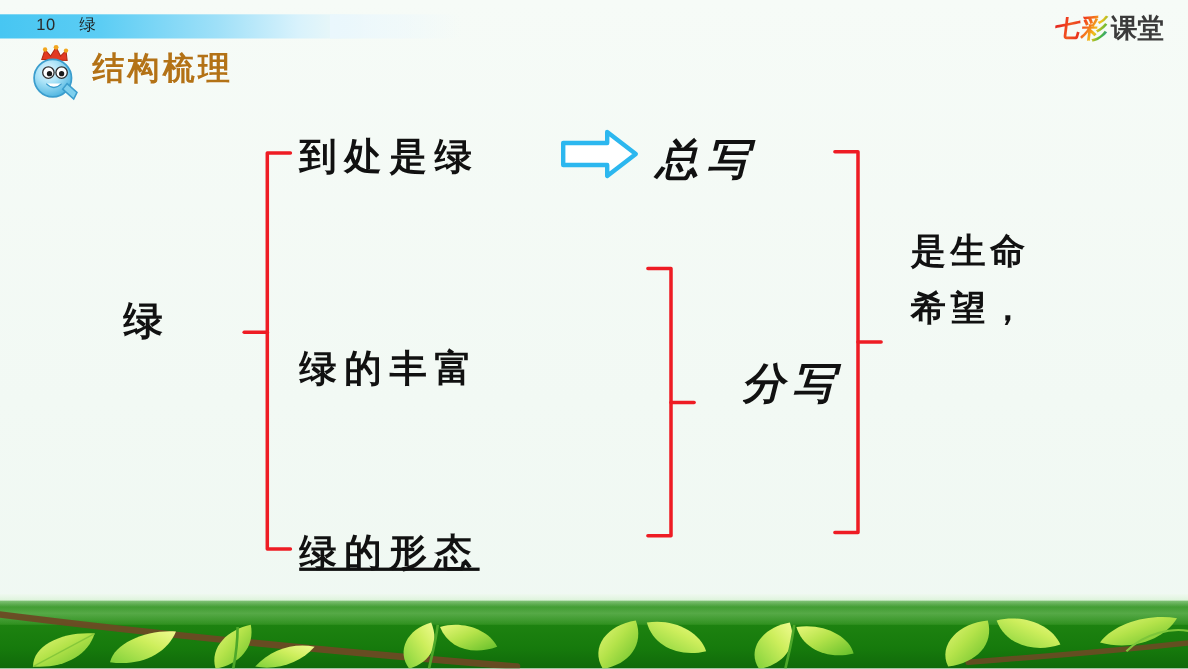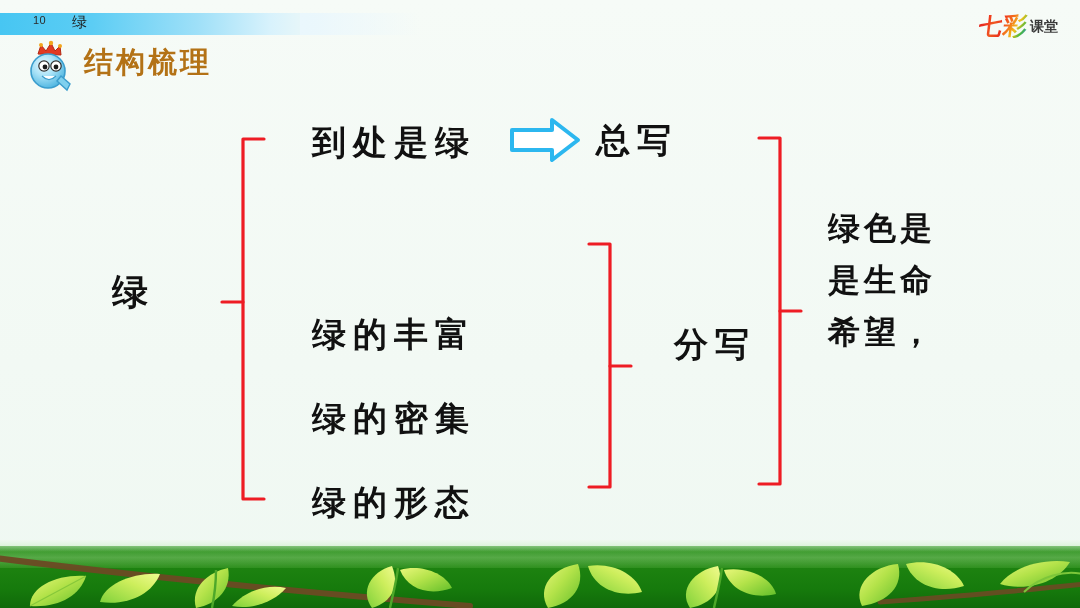--- a/index.html
+++ b/index.html
@@ -27,21 +27,21 @@
   }
   .header-bar-fade {
     position: absolute;
     left: 300px; top: 13px;
     width: 120px; height: 22px;
     background: linear-gradient(90deg,#eaf7fd 0%,rgba(244,250,245,0) 100%);
   }
   .lesson-no {
     position: absolute; left: 33px; top: 14px;
     font-family: "Liberation Sans", sans-serif;
-    font-size: 11px; color: #2b2b2b; letter-spacing: .5px;
+    font-size: 15px; color: #2b2b2b; letter-spacing: .5px;
   }
   .lesson-name {
     position: absolute; left: 72px; top: 13px;
     font-family: "DejaVu Sans", sans-serif;
     font-size: 15px; color: #1d1d1d;
   }
 
   
   .brand {
     position: absolute; right: 22px; top: 12px;
@@ -61,21 +61,21 @@
     font-family: "DejaVu Sans", sans-serif;
     font-size: 24px; font-weight: bold;
     background: linear-gradient(115deg,#ef2b1b 0%,#f4741c 30%,#f2c21a 52%,#49b93c 72%,#2b82e0 90%);
     -webkit-background-clip: text; background-clip: text;
     -webkit-text-fill-color: transparent; color:#ef2b1b;
     transform: skewX(-7deg);
     padding-right: 3px;
   }
   .brand-ke {
     font-family: "DejaVu Sans", sans-serif;
-    font-size: 14px; font-weight: bold; color: #3b3b3b;
+    font-size: 24px; font-weight: bold; color: #3b3b3b;
     letter-spacing: 0px;
   }
 
   
   .mascot {
     position: absolute; left: 22px; top: 40px;
     width: 56px; height: 54px;
   }
   .title-text {
     position: absolute; left: 84px; top: 43px;
@@ -94,30 +94,30 @@
     font-family: "DejaVu Serif", "Liberation Serif", serif;
     color: #111;
     font-weight: bold;
     white-space: nowrap;
   }
   .node-root {
     left: 112px; top: 268px;
     font-size: 36px; letter-spacing: 2px;
   }
   .branch {
-    font-size: 34px; letter-spacing: 7px; margin-left: 40px;
+    font-size: 34px; letter-spacing: 7px;
   }
   .b1 { left: 272px; top: 120px; }
   .b2 { left: 272px; top: 207px; }
   .b3 { left: 272px; top: 312px; }
   .b4 { left: 272px; top: 396px; }
-  .b5 { left: 272px; top: 480px; }
+  .b5 { left: 272px; top: 480px; text-decoration: underline; }
 
   .summary {
-    font-size: 34px; letter-spacing: 7px;
+    font-size: 39px; letter-spacing: 7px; font-style: italic;
   }
   .s-total { left: 596px; top: 118px; }
   .s-part  { left: 674px; top: 322px; }
 
   .conclusion {
     position: absolute;
     left: 828px; top: 202px;
     font-family: "DejaVu Serif", "Liberation Serif", serif;
     font-weight: bold; color: #111;
     font-size: 32px; line-height: 52px;
@@ -192,28 +192,26 @@
     <path d="M20 36 q7 7 14 0" fill="#ffffff" stroke="#3b9dcd" stroke-width="1.2"></path>
   </svg>
   <div class="title-text">结构梳理</div>
 
   <div class="diagram">
 
     <div class="node node-root">绿</div>
 
     <div class="node branch b1">到处是绿</div>
     <div class="node branch b3">绿的丰富</div>
-    <div class="node branch b4">绿的密集</div>
     <div class="node branch b5">绿的形态</div>
 
     <div class="node summary s-total">总写</div>
     <div class="node summary s-part">分写</div>
 
     <div class="conclusion">
-      <div>绿色是</div>
       <div>是生命</div>
       <div>希望，</div>
     </div>
 
     <svg class="overlay">
 
       <g fill="none" stroke="#ee1c24" stroke-width="3.2" stroke-linecap="round" stroke-linejoin="round">
         <path d="M264 139 L243 139 L243 499 L264 499"></path>
         <path d="M243 302 L222 302"></path>
       </g>

